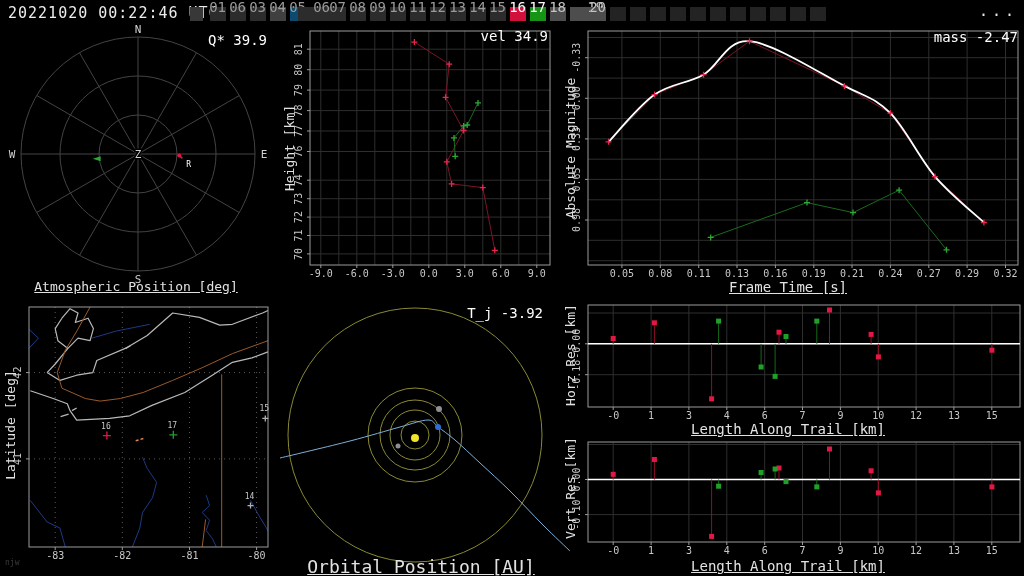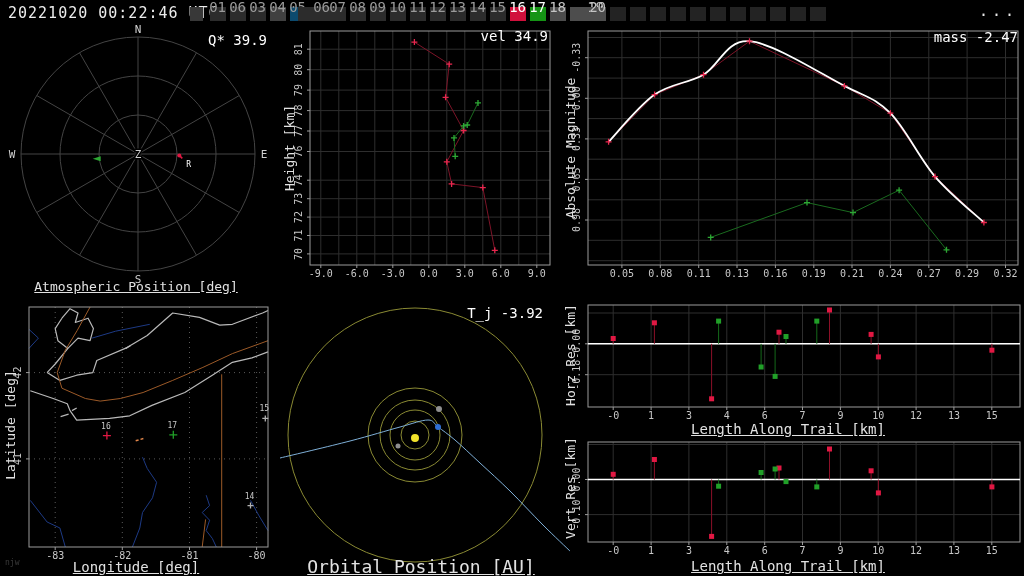--- a/index.html
+++ b/index.html
@@ -291,20 +291,21 @@
         <path d="M420.9,197.5 H426.9 M423.9,194.5 V200.5" stroke="#e8274e" stroke-width="1.3" fill="none"></path>
         <path d="M150.7,212.4L247.0,177.6L293.0,187.6L339.1,165.2L386.5,224.8" fill="none" stroke="#1a6b1f" stroke-width="1"></path>
         <path d="M147.7,212.4 H153.7 M150.7,209.4 V215.4" stroke="#2da834" stroke-width="1.3" fill="none"></path>
         <path d="M244.0,177.6 H250.0 M247.0,174.6 V180.6" stroke="#2da834" stroke-width="1.3" fill="none"></path>
         <path d="M290.0,187.6 H296.0 M293.0,184.6 V190.6" stroke="#2da834" stroke-width="1.3" fill="none"></path>
         <path d="M336.1,165.2 H342.1 M339.1,162.2 V168.2" stroke="#2da834" stroke-width="1.3" fill="none"></path>
         <path d="M383.5,224.8 H389.5 M386.5,221.8 V227.8" stroke="#2da834" stroke-width="1.3" fill="none"></path>
       </svg>
     <span class="lbl stat" style="right:6px;top:4px">mass -2.47</span>
     <span class="lbl axlab vlab" style="left:10px;top:123px">Absolute Magnitude</span>
+    <span class="lbl axlab ctr" style="top:254px;font-size:14px">Frame Time [s]</span>
   </div>
 
   <div class="panel" style="left:0;top:295px;width:280px;height:281px">
     <svg id="svg-map" width="280" height="281">
         <line x1="55.2" y1="12" x2="55.2" y2="252" stroke="#5a5a5a" stroke-dasharray="1 4"></line>
         <line x1="122.3" y1="12" x2="122.3" y2="252" stroke="#5a5a5a" stroke-dasharray="1 4"></line>
         <line x1="189.5" y1="12" x2="189.5" y2="252" stroke="#5a5a5a" stroke-dasharray="1 4"></line>
         <line x1="256.6" y1="12" x2="256.6" y2="252" stroke="#5a5a5a" stroke-dasharray="1 4"></line>
         <line x1="29" y1="77.6" x2="268" y2="77.6" stroke="#5a5a5a" stroke-dasharray="1 4"></line>
         <line x1="29" y1="163.9" x2="268" y2="163.9" stroke="#5a5a5a" stroke-dasharray="1 4"></line>
@@ -341,21 +342,20 @@
         <path d="M102.9,140.6 H110.9 M106.9,136.6 V144.6" stroke="#e11843" stroke-width="1.3" fill="none"></path>
         <text x="105.9" y="133.6" fill="#c8c8c8" font-size="8" font-family="DejaVu Sans Mono, monospace" text-anchor="middle">16</text>
         <path d="M169.3,139.8 H177.3 M173.3,135.8 V143.8" stroke="#21a028" stroke-width="1.3" fill="none"></path>
         <text x="172.3" y="132.8" fill="#c8c8c8" font-size="8" font-family="DejaVu Sans Mono, monospace" text-anchor="middle">17</text>
         <path d="M262.3,123.4 H268.3 M265.3,120.4 V126.4" stroke="#b0b0b0" stroke-width="1.3" fill="none"></path>
         <text x="264.3" y="116.4" fill="#c8c8c8" font-size="8" font-family="DejaVu Sans Mono, monospace" text-anchor="middle">15</text>
         <path d="M247.5,210.6 H253.5 M250.5,207.6 V213.6" stroke="#b0b0b0" stroke-width="1.3" fill="none"></path>
         <text x="249.5" y="203.6" fill="#c8c8c8" font-size="8" font-family="DejaVu Sans Mono, monospace" text-anchor="middle">14</text>
       </svg>
     <span class="lbl axlab vlab" style="left:10px;top:130px">Latitude [deg]</span>
-    <span class="lbl axlab ctr" style="top:264px;font-size:14px">Longitude [deg]</span>
   </div>
 
   <div class="panel" style="left:280px;top:295px;width:290px;height:281px">
     <svg id="svg-orbit" width="290" height="281">
         <circle cx="135" cy="140" r="14" fill="none" stroke="#8a8a33" stroke-width="1"></circle>
         <circle cx="135" cy="140" r="25" fill="none" stroke="#8a8a33" stroke-width="1"></circle>
         <circle cx="135" cy="140" r="35" fill="none" stroke="#8a8a33" stroke-width="1"></circle>
         <circle cx="135" cy="140" r="47" fill="none" stroke="#8a8a33" stroke-width="1"></circle>
         <circle cx="135" cy="140" r="127" fill="none" stroke="#8a8a33" stroke-width="1"></circle>
         <path d="M0.0,163.0C11.7,160.2 50.0,151.2 70.0,146.0C90.0,140.8 107.0,135.5 120.0,132.0C133.0,128.5 141.7,125.0 148.0,125.0C154.3,125.0 153.5,128.7 158.0,132.0C162.5,135.3 168.0,139.0 175.0,145.0C182.0,151.0 190.8,159.5 200.0,168.0C209.2,176.5 219.5,185.7 230.0,196.0C240.5,206.3 252.7,219.7 263.0,230.0C273.3,240.3 287.2,253.3 292.0,258.0" fill="none" stroke="#7fb0d8" stroke-width="1"></path>

